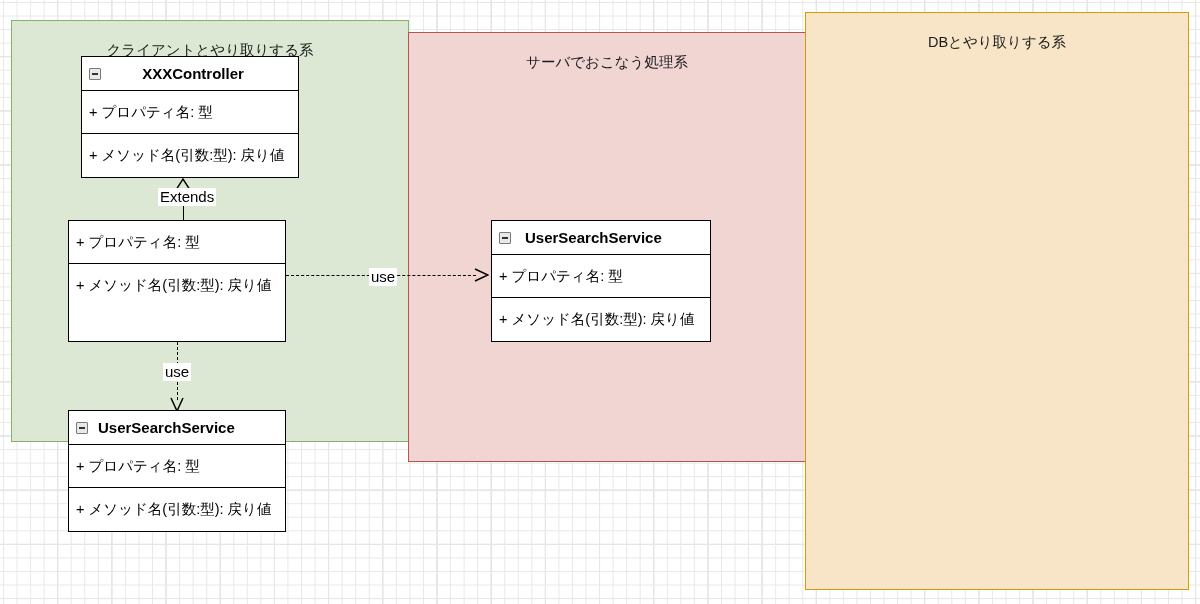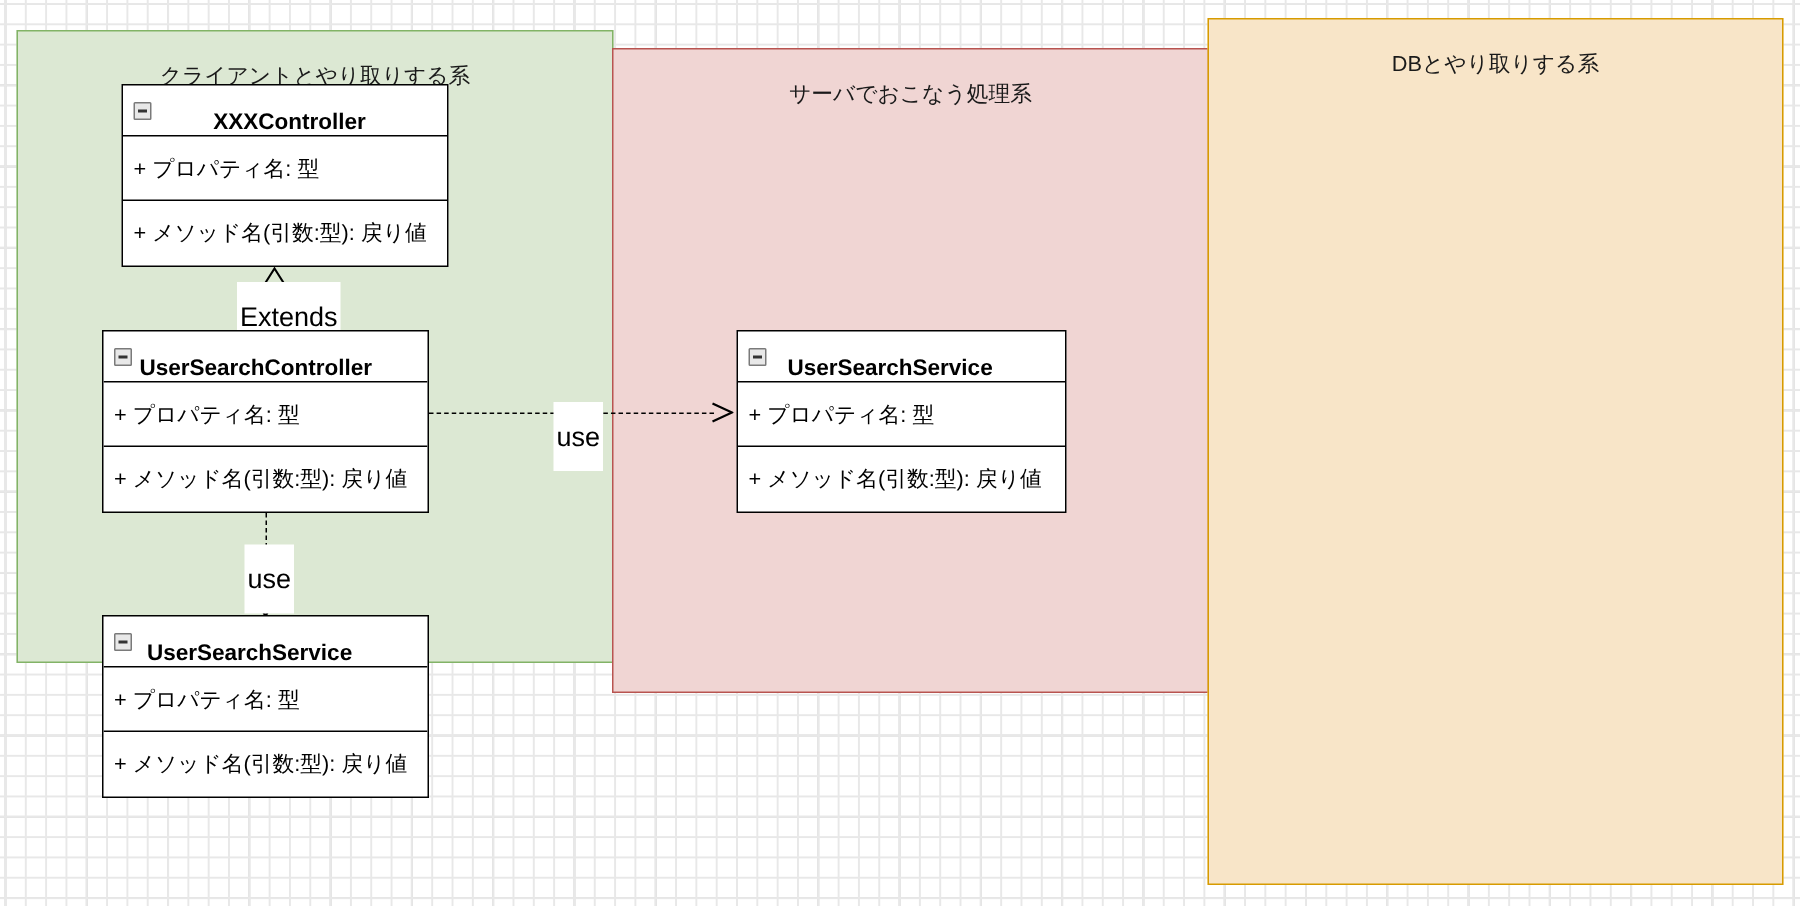--- a/index.html
+++ b/index.html
@@ -72,21 +72,21 @@
     background: #ffffff;
     border: 1.6px solid #000000;
     overflow: hidden;
   }
   .uml-header {
     position: relative;
     box-sizing: border-box;
     height: 34px;
     border-bottom: 1.6px solid #000000;
     display: flex;
-    align-items: flex-end;
+    align-items: center;
     overflow: hidden;
   }
   .uml-title {
     font-size: 15px;
     font-weight: bold;
     color: #000000;
     white-space: nowrap;
   }
   .uml-header.title-centered {
     justify-content: center;
@@ -154,23 +154,23 @@
   }
   #edge-extends-arrow {
     left: 175px;
     top: 178px;
     width: 16px;
     height: 12px;
   }
   .edge-label {
     position: absolute;
     background: #ffffff;
-    font-size: 18px;
+    font-size: 15px;
     color: #000000;
-    padding: 16px 2px;
+    padding: 2px 2px;
     line-height: 14px;
     white-space: nowrap;
   }
   #label-extends { left: 158px; top: 188px; }
 
   
   #edge-use-h {
     left: 286px;
     top: 275px;
     width: 190px;
@@ -239,24 +239,20 @@
   <div class="uml-class" id="class-xxxcontroller">
     <div class="uml-header title-centered">
       <span class="collapse-icon"></span>
       <span class="uml-title">XXXController</span>
     </div>
     <div class="uml-row divider">+ プロパティ名: 型</div>
     <div class="uml-row">+ メソッド名(引数:型): 戻り値</div>
   </div>
 
   <div class="uml-class" id="class-usersearchctrl">
-    <div class="uml-header title-left">
-      <span class="collapse-icon"></span>
-      <span class="uml-title" style="padding-left:24px;">UserSearchController</span>
-    </div>
     <div class="uml-row divider">+ プロパティ名: 型</div>
     <div class="uml-row">+ メソッド名(引数:型): 戻り値</div>
   </div>
 
   <div class="uml-class" id="class-usersearchreq">
     <div class="uml-header title-left">
       <span class="collapse-icon"></span>
       <span class="uml-title" style="padding-left:29px;">UserSearchService</span>
     </div>
     <div class="uml-row divider">+ プロパティ名: 型</div>

